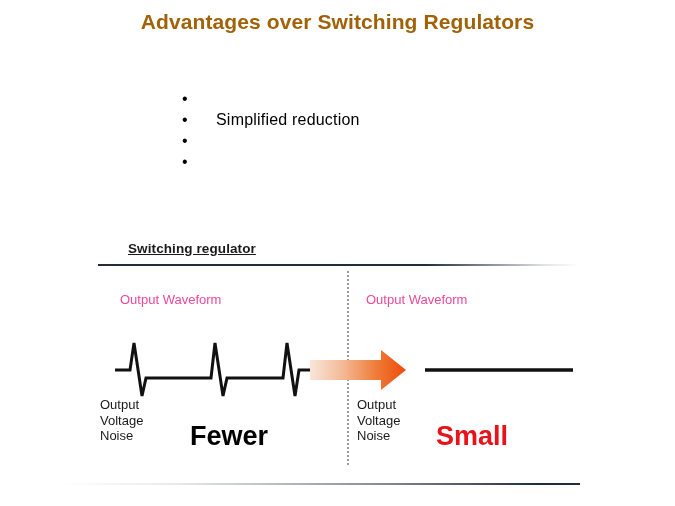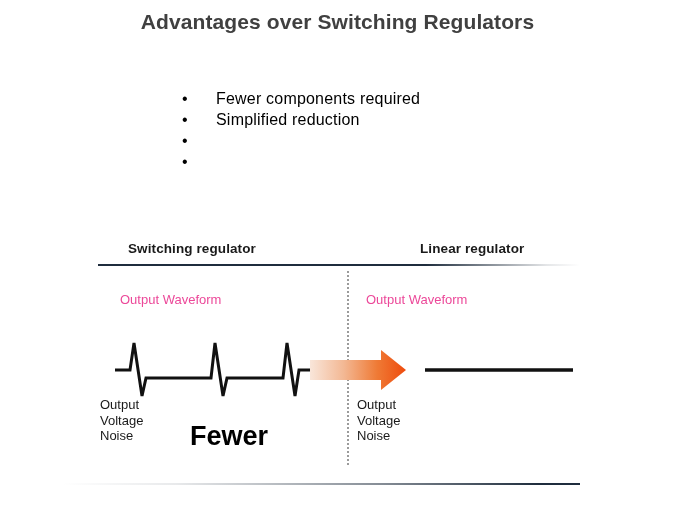--- a/index.html
+++ b/index.html
@@ -18,21 +18,21 @@
 
   
   .slide-title {
     position: absolute;
     left: 0;
     top: 10px;
     width: 675px;
     text-align: center;
     font-size: 21px;
     font-weight: bold;
-    color: #404040;
+    color: #a16207;
     letter-spacing: 0.1px;
   }
 
   
   .bullet-list {
     position: absolute;
     left: 182px;
     top: 88px;
     width: 420px;
   }
@@ -65,20 +65,21 @@
     height: 250px;
   }
 
   .col-head {
     position: absolute;
     font-size: 13.5px;
     font-weight: bold;
     color: #1a1a1a;
     letter-spacing: 0.1px;
     top: 3px;
+    text-decoration: underline;
   }
   .col-head.left  { left: 128px; }
   .col-head.right { left: 420px; }
 
   .rule-top {
     position: absolute;
     left: 98px;
     top: 26px;
     width: 482px;
     height: 1.5px;
@@ -154,42 +155,40 @@
 </style>
 </head>
 <body>
 
 <div class="slide-title">Advantages over Switching Regulators</div>
 
 <div class="bullet-list">
 
   <div class="bullet-row">
     <span class="bullet-marker">•</span>
-    <span class="bullet-text">Fewer components required</span>
   </div>
 
   <div class="bullet-row">
     <span class="bullet-marker">•</span>
     <span class="bullet-text">Simplified reduction</span>
   </div>
 
   <div class="bullet-row">
     <span class="bullet-marker">•</span>
   </div>
 
   <div class="bullet-row">
     <span class="bullet-marker">•</span>
   </div>
 
 </div>
 
 <div class="compare">
 
   <div class="col-head left">Switching regulator</div>
-  <div class="col-head right">Linear regulator</div>
 
   <div class="rule-top"></div>
   <div class="rule-bottom"></div>
 
   <div class="divider-dotted"></div>
 
   <div class="wave-caption left">Output Waveform</div>
   <div class="wave-caption right">Output Waveform</div>
 
   <svg class="wave-svg" viewBox="0 0 675 250">
@@ -215,14 +214,15 @@
     <span>Noise</span>
   </div>
 
   <div class="noise-label right">
     <span>Output</span>
     <span>Voltage</span>
     <span>Noise</span>
   </div>
 
   <div class="magnitude large">Fewer</div>
+  <div class="magnitude small">Small</div>
 
 </div>
 
 </body></html>

